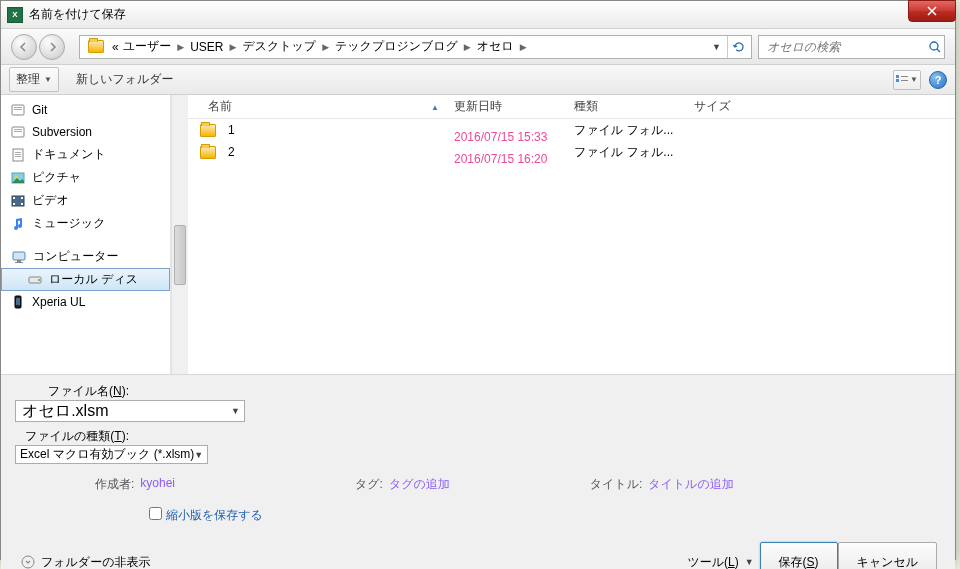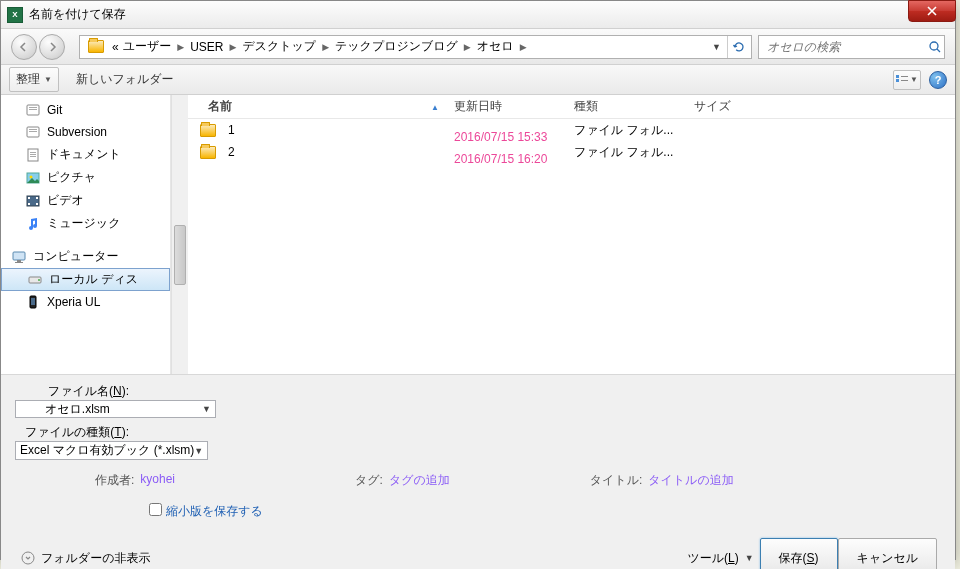--- a/index.html
+++ b/index.html
@@ -171,21 +171,21 @@
   }
   .sidebar {
     width: 170px;
     background: #fff;
     border-right: 1px solid #e6e6e6;
     padding: 4px 0;
     overflow: hidden;
   }
   .sb-item {
     display: flex; align-items: center;
-    padding: 3px 4px 3px 24px;
+    padding: 3px 4px 3px 9px;
     gap: 6px;
   }
   .sb-item.sel {
     background: linear-gradient(to bottom, #ecf4fd, #cde6f7);
     border: 1px solid #7da2ce;
     padding: 2px 3px 2px 25px;
   }
   .sb-item.top { padding-left: 10px; margin-top: 10px; }
   .sb-icon { width: 16px; height: 16px; flex-shrink: 0; }
   .scrollbar-v {
@@ -206,21 +206,21 @@
     background: #fff;
   }
   .columns {
     height: 24px;
     display: flex;
     align-items: center;
     border-bottom: 1px solid #e8e8e8;
     color: #444;
   }
   .col { padding: 0 8px; border-right: 1px solid transparent; }
-  .col.name { width: 258px; padding-left: 20px; position: relative; font-weight: bold; }
+  .col.name { width: 258px; padding-left: 20px; position: relative; }
   .col.date { width: 120px; }
   .col.type { width: 120px; }
   .col.size { width: 80px; }
   .sort-arrow {
     position: absolute; right: 6px; top: 50%;
     transform: translateY(-50%);
     font-size: 8px; color: #3a7fd0;
   }
   .filerow {
     display: flex;
@@ -247,21 +247,21 @@
   }
   .field-input {
     flex: 1;
     height: 22px;
     border: 1px solid #abadb3;
     background: #fff;
     padding: 0 4px;
     display:flex;align-items:center;justify-content:space-between;
   }
   .field-input input {
-    border:none;outline:none;font-family:inherit;font-size:12px;flex:1;margin-left:23px;
+    border:none;outline:none;font-family:inherit;font-size:16px;flex:1;
   }
   .meta-row {
     display: flex;
     padding: 6px 0 4px 80px;
     gap: 60px;
   }
   .meta-item { display: flex; gap: 6px; }
   .meta-label { color: #555; }
   .meta-value { color: #8b5cf6; }
   .thumb-check {

